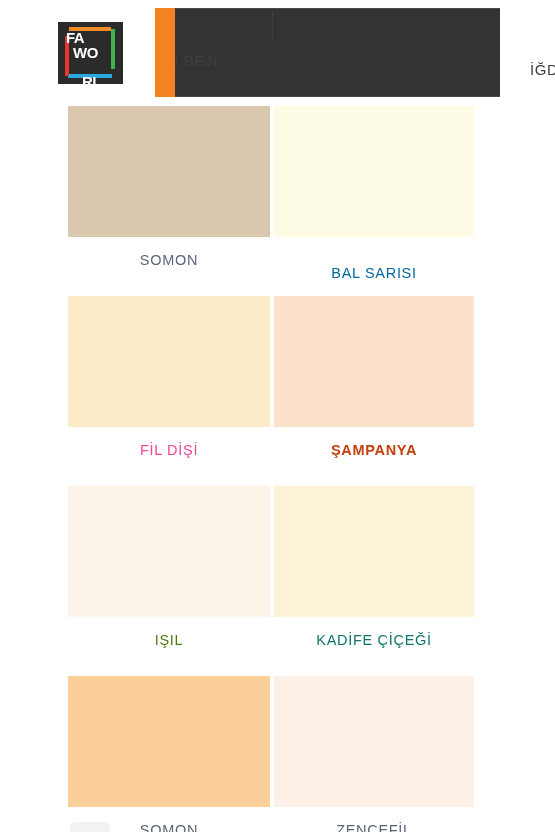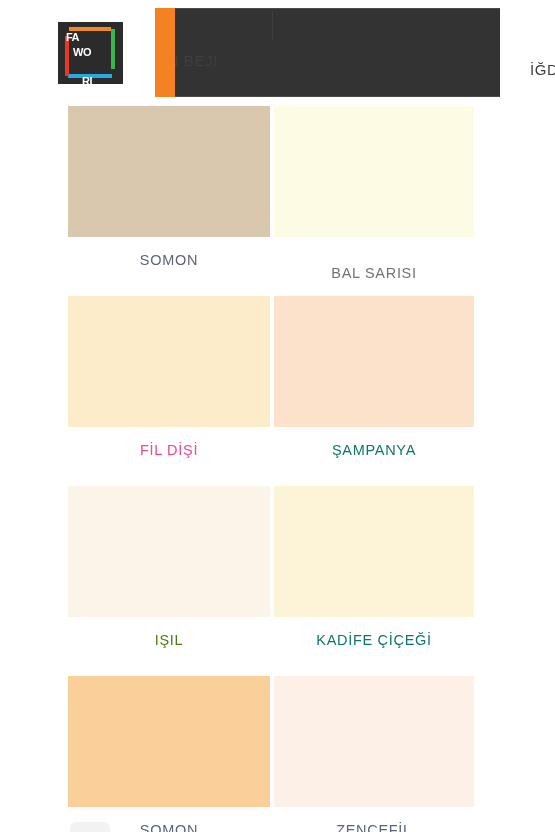--- a/index.html
+++ b/index.html
@@ -50,21 +50,21 @@
   .logo-bar.bottom { left: 5px;  bottom: 1px;width: 44px; height: 4px; background: #29a9e0; }
   .logo-bar.left   { left: 2px;  top: 9px;   width: 4px;  height: 40px; background: #e8372c; }
   .logo-text {
     position: absolute;
     left: 0; top: 0;
     width: 100%;
     height: 100%;
     color: #ffffff;
     font-family: "Liberation Sans", sans-serif;
     font-weight: 700;
-    font-size: 11px;
+    font-size: 15px;
     line-height: 15px;
     letter-spacing: -0.5px;
   }
   .logo-text span {
     position: absolute;
     display: block;
   }
   .logo-line-1 { left: 3px;  top: 3px; }
   .logo-line-2 { left: 10px; top: 18px; }
   .logo-line-3 { left: 19px; top: 33px; margin-top: 14px; }
@@ -223,32 +223,32 @@
 
 <main class="swatch-grid">
 
   <div class="swatch-row">
     <div class="swatch-cell col-left">
       <span class="swatch-chip" style="background-color: rgb(217, 199, 174);"></span>
       <span class="swatch-name" style="color: rgb(91, 101, 121);">SOMON</span>
     </div>
     <div class="swatch-cell col-right">
       <span class="swatch-chip" style="background-color: rgb(253, 251, 228);"></span>
-      <span class="swatch-name" style="color: #737373; margin-top: 28px;">BAL SARISI</span>
+      <span class="swatch-name" style="color: #0369a1; margin-top: 28px;">BAL SARISI</span>
     </div>
   </div>
 
   <div class="swatch-row">
     <div class="swatch-cell col-left">
       <span class="swatch-chip" style="background-color: rgb(253, 236, 201);"></span>
       <span class="swatch-name" style="color: #ec4899;">FİL DİŞİ</span>
     </div>
     <div class="swatch-cell col-right">
       <span class="swatch-chip" style="background-color: rgb(252, 226, 203);"></span>
-      <span class="swatch-name" style="color: #0f766e;">ŞAMPANYA</span>
+      <span class="swatch-name" style="color: #c2410c; font-weight: bold;">ŞAMPANYA</span>
     </div>
   </div>
 
   <div class="swatch-row">
     <div class="swatch-cell col-left">
       <span class="swatch-chip" style="background-color: rgb(253, 244, 233);"></span>
       <span class="swatch-name" style="color: #4d7c0f;">IŞIL</span>
     </div>
     <div class="swatch-cell col-right">
       <span class="swatch-chip" style="background-color: rgb(253, 243, 215);"></span>

